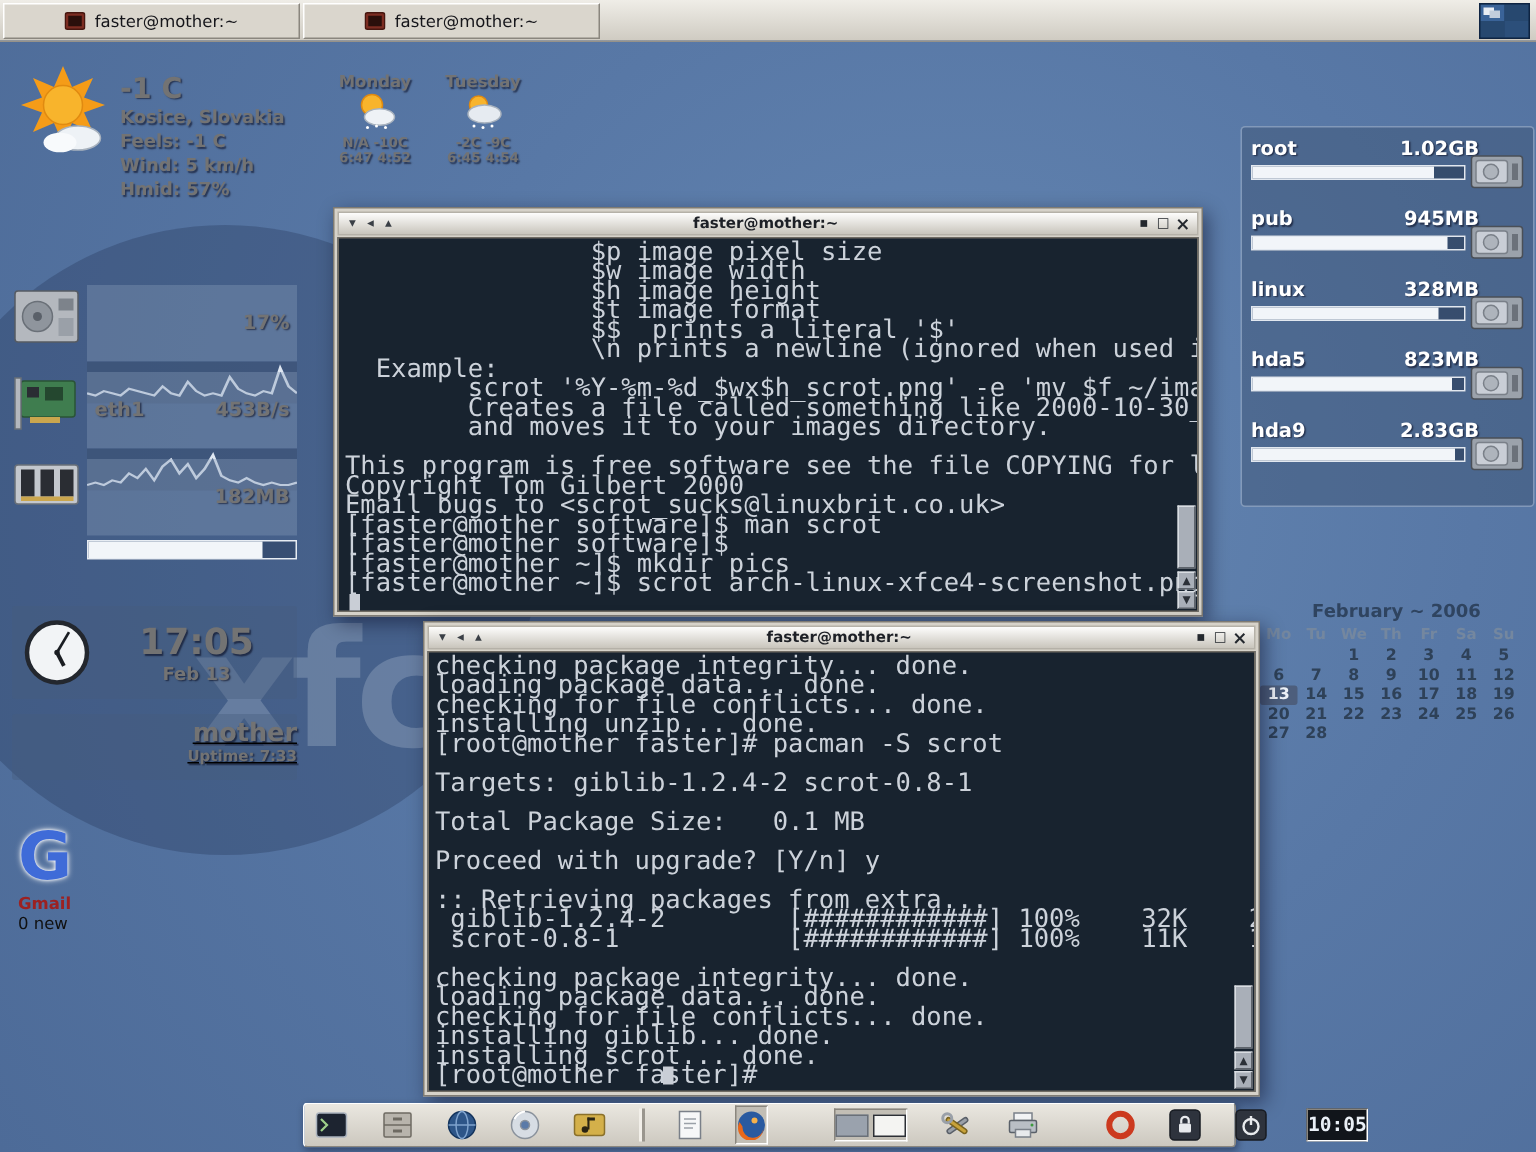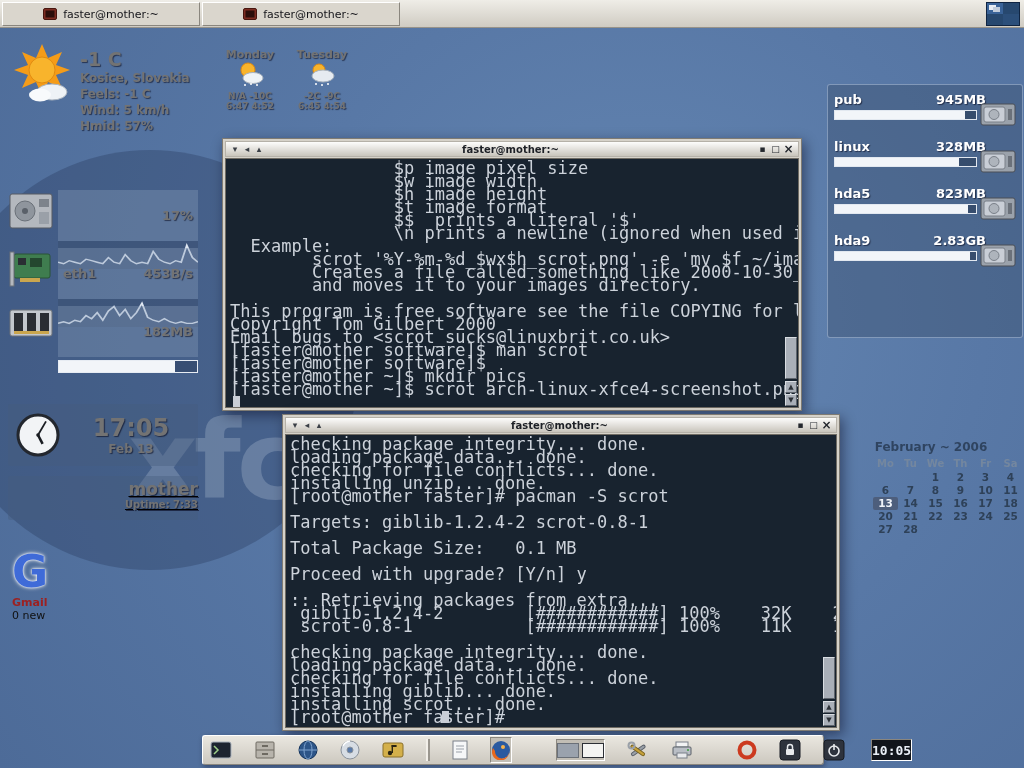--- a/index.html
+++ b/index.html
@@ -82,22 +82,22 @@
   .disk-head { display:flex; justify-content:space-between; width:152px;
     font-size:13px; font-weight:bold; color:#fff; text-shadow:1px 1px 1px rgba(0,0,20,.55); }
   .disk-bar { margin-top:3px; width:143px; height:10px; border:1px solid #e2e8f0;
     background:rgba(30,46,72,.45); }
   .disk-fill { height:100%; background:#f2f5f9; }
   .disk-ico { position:absolute; right:0; top:9px; }
 
   
   .calendar { left:840px; top:400px; width:182px; z-index:5; }
   .cal-title { text-align:center; font-size:12px; font-weight:bold; color:#2f4460;
-    margin-bottom:4px;margin-top:40px; }
-  .cal-grid { display:grid; grid-template-columns:repeat(7,25px);margin-left:33px; }
+    margin-bottom:4px; }
+  .cal-grid { display:grid; grid-template-columns:repeat(7,25px); }
   .cal-h { font-size:10px; font-weight:bold; color:#74879f; text-align:center; height:13px; }
   .cal-d { font-size:10.5px; font-weight:bold; color:#2e4158; text-align:center;
     height:13px; line-height:13px; }
   .cal-d.hl { background:#4d5e7c; color:#eef2f8; border-radius:2px; }
 
   
   .window { position:absolute; background:#d6d2c9; border:1px solid #7f7b73;
     padding:2px; box-shadow:3px 4px 12px rgba(0,0,25,.45); }
   .t1 { left:222px; top:138px; width:580px; z-index:20; }
   .t2 { left:282px; top:414px; width:558px; z-index:25; }
@@ -315,20 +315,35 @@
 </div>
 
 <div class="abs gmailw">
   <div class="g-letter">G</div>
   <div class="g-label">Gmail</div>
   <div class="g-status">0 new</div>
 </div>
 
 <div class="abs diskp">
   <div>
+      <div class="disk-row">
+        <div class="disk-head">
+          <span class="disk-name">root</span>
+          <span class="disk-size">1.02GB</span>
+        </div>
+        <div class="disk-bar">
+          <div class="disk-fill" style="width: 86%;"></div>
+        </div>
+        <svg class="disk-ico" width="36" height="27" viewBox="0 0 36 27">
+          <rect x="1" y="3" width="34" height="21" rx="2" fill="#9ba2ab" stroke="#4a4f57"></rect>
+          <rect x="4" y="6" width="21" height="15" rx="2" fill="#c9ced6" stroke="#7a8089"></rect>
+          <circle cx="14" cy="13.5" r="5" fill="#aeb4bc" stroke="#7a8089"></circle>
+          <rect x="28" y="8" width="4" height="11" fill="#6b717a"></rect>
+        </svg>
+      </div>
       <div class="disk-row">
         <div class="disk-head">
           <span class="disk-name">pub</span>
           <span class="disk-size">945MB</span>
         </div>
         <div class="disk-bar">
           <div class="disk-fill" style="width: 92%;"></div>
         </div>
         <svg class="disk-ico" width="36" height="27" viewBox="0 0 36 27">
           <rect x="1" y="3" width="34" height="21" rx="2" fill="#9ba2ab" stroke="#4a4f57"></rect>

